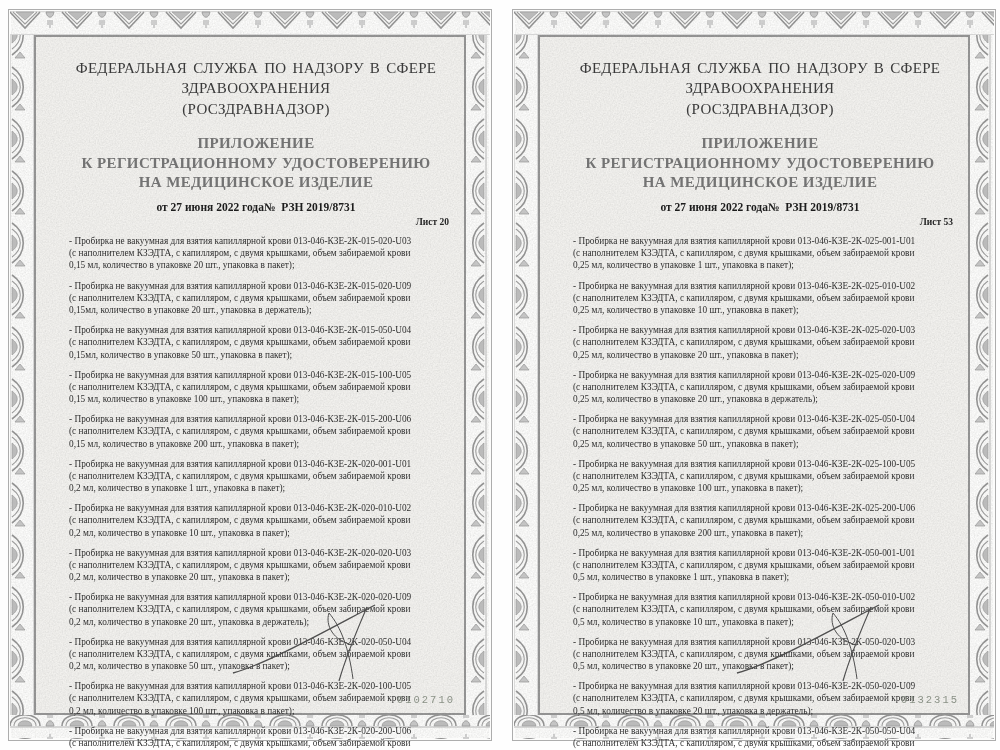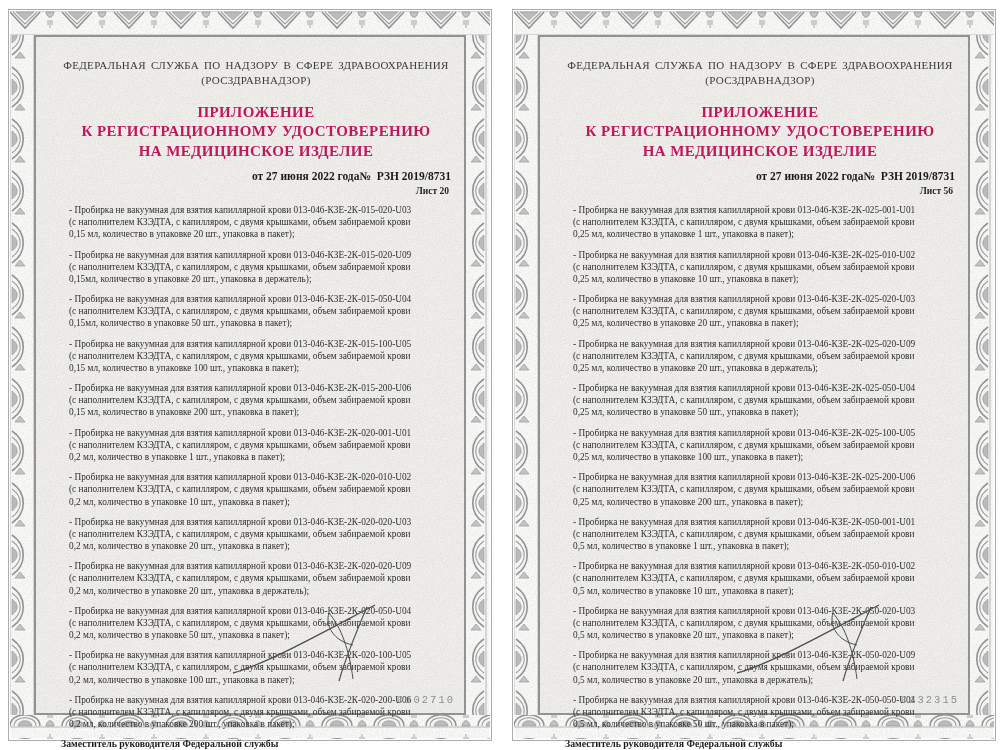--- a/index.html
+++ b/index.html
@@ -10,29 +10,29 @@
   .canvas{position:relative;width:1000px;height:750px;background:#fefefe;}
   svg.borders{position:absolute;left:0;top:0;}
   .page{position:absolute;top:9px;width:484px;height:732px;}
   #page-left{left:8px;}
   #page-right{left:512px;}
   .content{
     position:absolute;left:29px;top:29px;width:426px;height:674px;
     box-sizing:border-box;padding:20px 12px 0 24px;color:#2b2b2b;
   }
   .agency{
-    text-align:center;font-size:11px;line-height:1.35;
+    text-align:center;font-size:15px;line-height:1.35;
     letter-spacing:.3px;word-spacing:2px;color:#3a3a3a;
   }
   .doc-title{
     text-align:center;font-weight:bold;font-size:15px;line-height:1.32;
-    letter-spacing:.4px;margin-top:15px;color:#be185d;
+    letter-spacing:.4px;margin-top:15px;color:#737373;
   }
   .meta-row{
-    display:flex;justify-content:flex-end;font-weight:bold;
+    display:flex;justify-content:center;font-weight:bold;
     font-size:11.5px;margin-top:8px;color:#1c1c1c;white-space:pre;
   }
   .sheet{
     text-align:right;font-weight:bold;font-size:9.5px;margin-top:4px;
     color:#262626;padding-right:2px;
   }
   .items{margin-top:8px;font-size:9.3px;line-height:1.31;color:#303030;}
   .item{white-space:pre-line;margin:8px;}
   .sig-row{
     display:flex;justify-content:space-between;align-items:flex-end;
@@ -187,21 +187,21 @@
       </div>
       <div class="doc-title">
         <div>ПРИЛОЖЕНИЕ</div>
         <div>К РЕГИСТРАЦИОННОМУ УДОСТОВЕРЕНИЮ</div>
         <div>НА МЕДИЦИНСКОЕ ИЗДЕЛИЕ</div>
       </div>
       <div class="meta-row">
         <span>от 27 июня 2022 года</span>
         <span>№  РЗН 2019/8731</span>
       </div>
-      <div class="sheet">Лист 56</div>
+      <div class="sheet">Лист 53</div>
       <div class="items">
         <p class="item">- Пробирка не вакуумная для взятия капиллярной крови 013-046-КЗЕ-2К-025-001-U01
 (с наполнителем КЗЭДТА, с капилляром, с двумя крышками, объем забираемой крови
 0,25 мл, количество в упаковке 1 шт., упаковка в пакет);</p>
         <p class="item">- Пробирка не вакуумная для взятия капиллярной крови 013-046-КЗЕ-2К-025-010-U02
 (с наполнителем КЗЭДТА, с капилляром, с двумя крышками, объем забираемой крови
 0,25 мл, количество в упаковке 10 шт., упаковка в пакет);</p>
         <p class="item">- Пробирка не вакуумная для взятия капиллярной крови 013-046-КЗЕ-2К-025-020-U03
 (с наполнителем КЗЭДТА, с капилляром, с двумя крышками, объем забираемой крови
 0,25 мл, количество в упаковке 20 шт., упаковка в пакет);</p>

